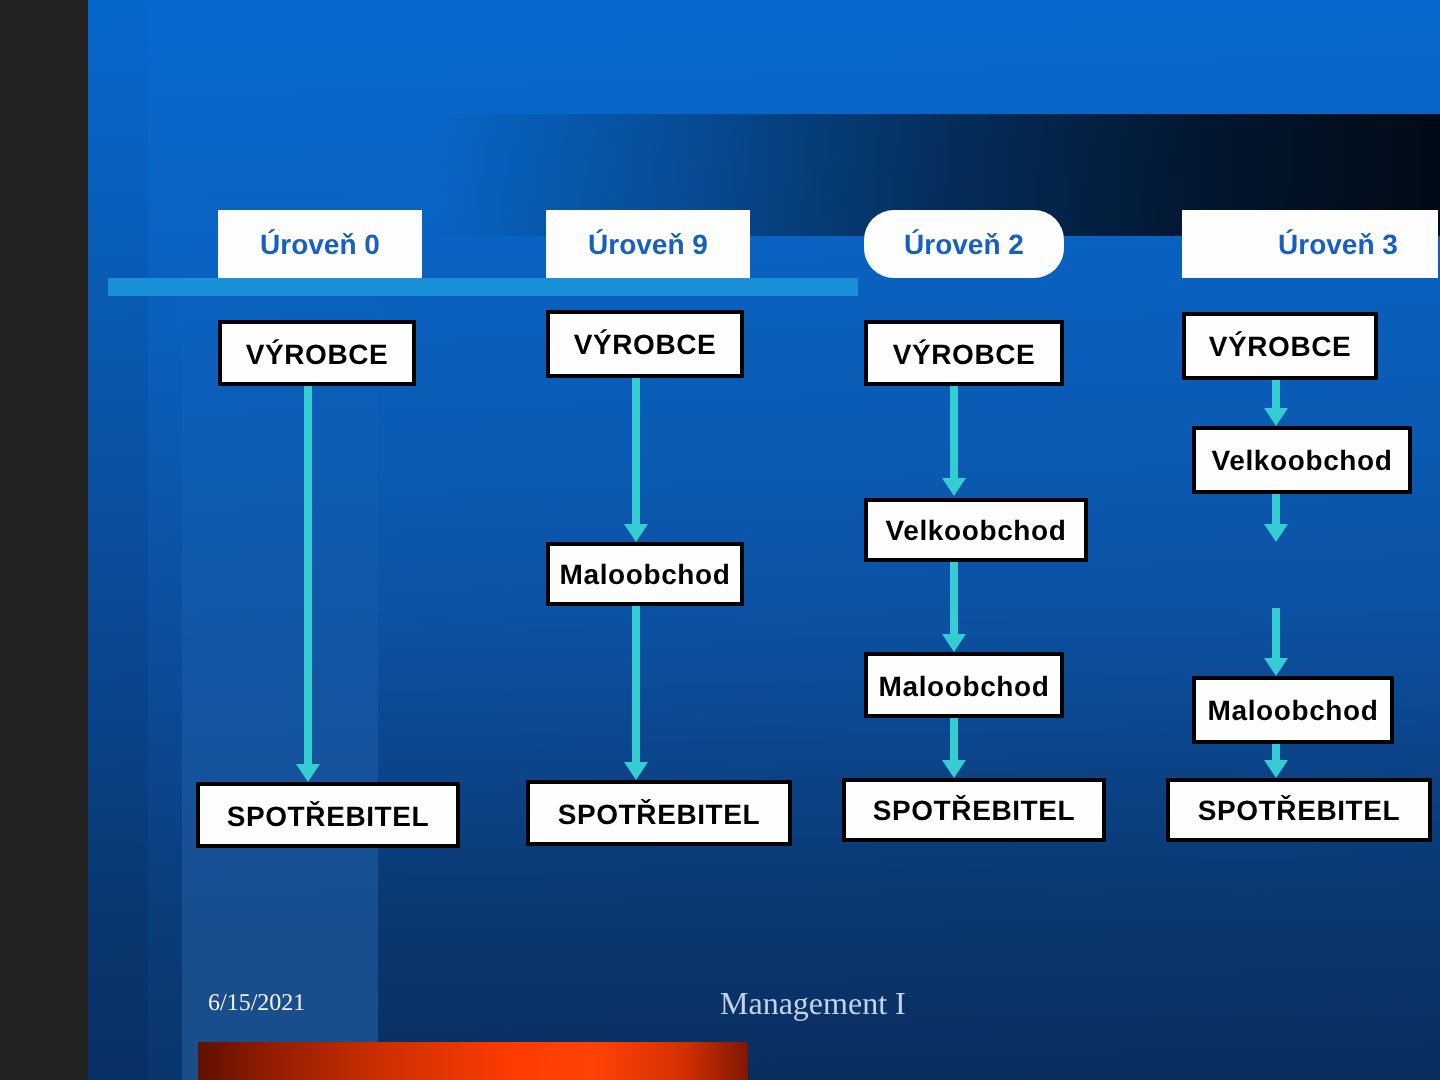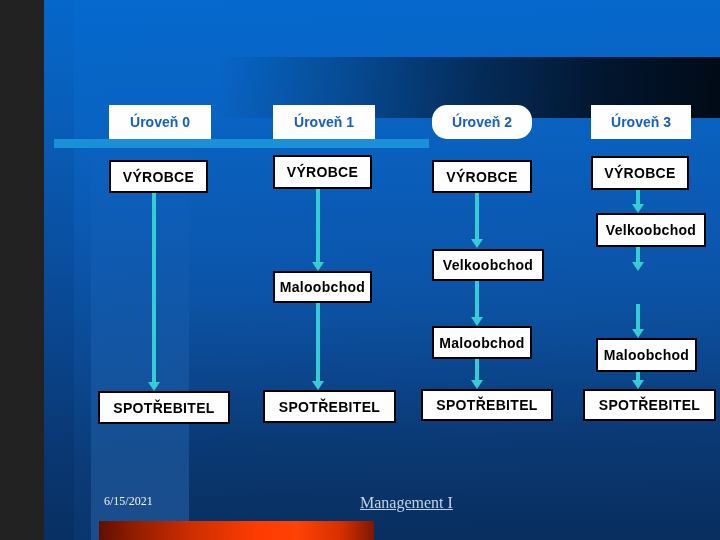--- a/index.html
+++ b/index.html
@@ -27,39 +27,39 @@
   .hdr{position:absolute;background:#fefefe;color:#1560c0;font-weight:bold;font-size:14px;
     display:flex;align-items:center;justify-content:center;z-index:3;}
   .node{position:absolute;background:#fefefe;border:2px solid #000;box-sizing:border-box;color:#000;
     font-weight:bold;font-size:14px;letter-spacing:0.3px;display:flex;align-items:center;justify-content:center;z-index:3;}
   .shaft{position:absolute;width:4px;background:#34cdd4;z-index:2;}
   .head{position:absolute;width:0;height:0;border-left:6px solid transparent;border-right:6px solid transparent;
     border-top:9px solid #34cdd4;z-index:2;}
   .footer-date{position:absolute;left:60px;top:494px;color:#f5f2ec;
     font-family:"Liberation Serif",serif;font-size:12px;z-index:3;}
   .footer-course{position:absolute;left:316px;top:494px;color:#c3d2e8;
-    font-family:"Liberation Serif",serif;font-size:16px;z-index:3;text-decoration:underline;}
+    font-family:"Liberation Serif",serif;font-size:16px;z-index:3;}
 </style>
 </head>
 <body>
 
 <div class="slide">
 
   <div class="band-top-dark"></div>
   <div class="edge-left-dark"></div>
   <div class="band-left-mid"></div>
   <div class="band-left-light"></div>
   <div class="band-bottom-right"></div>
   <div class="accent-strip"></div>
   <div class="red-bar"></div>
 
   <div class="hdr" style="left:65px;top:105px;width:102px;height:34px;">Úroveň 0</div>
-  <div class="hdr" style="left:229px;top:105px;width:102px;height:34px;">Úroveň 1</div>
+  <div class="hdr" style="left:229px;top:105px;width:102px;height:34px;">Úroveň 9</div>
   <div class="hdr" style="left:388px;top:105px;width:100px;height:34px;border-radius:15px;">Úroveň 2</div>
-  <div class="hdr" style="left:547px;top:105px;width:100px;height:34px;">Úroveň 3</div>
+  <div class="hdr" style="left:547px;top:105px;width:100px;height:34px;padding-left:28px;">Úroveň 3</div>
 
   <div class="node" style="left:65px;top:160px;width:99px;height:33px;">VÝROBCE</div>
   <div class="shaft" style="left:108px;top:193px;height:189px;"></div>
   <div class="head" style="left:104px;top:382px;"></div>
   <div class="node" style="left:54px;top:391px;width:132px;height:33px;">SPOTŘEBITEL</div>
 
   <div class="node" style="left:229px;top:155px;width:99px;height:34px;">VÝROBCE</div>
   <div class="shaft" style="left:272px;top:189px;height:73px;"></div>
   <div class="head" style="left:268px;top:262px;"></div>
   <div class="node" style="left:229px;top:271px;width:99px;height:32px;">Maloobchod</div>

